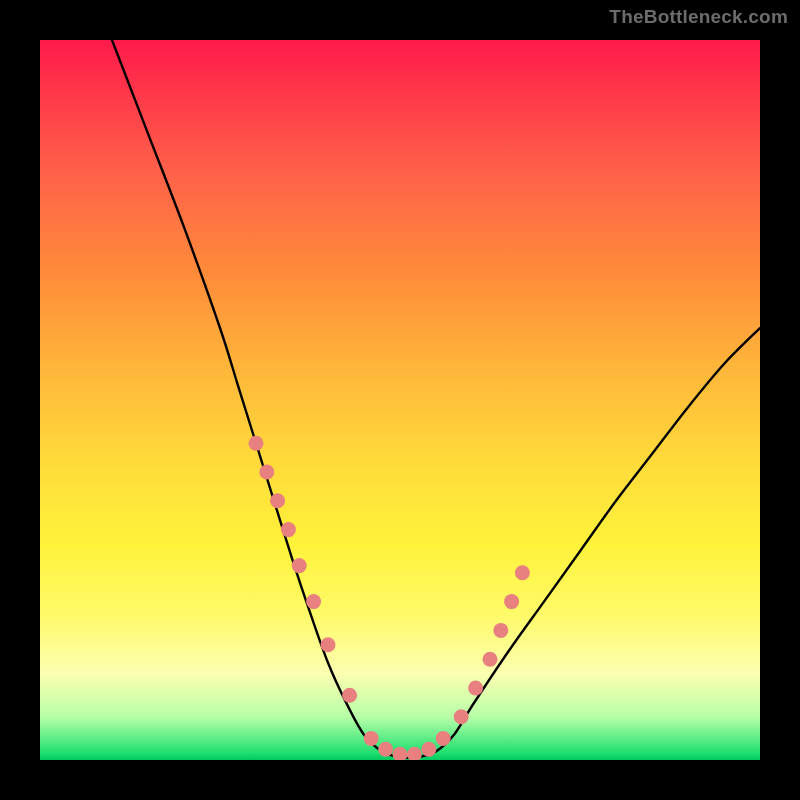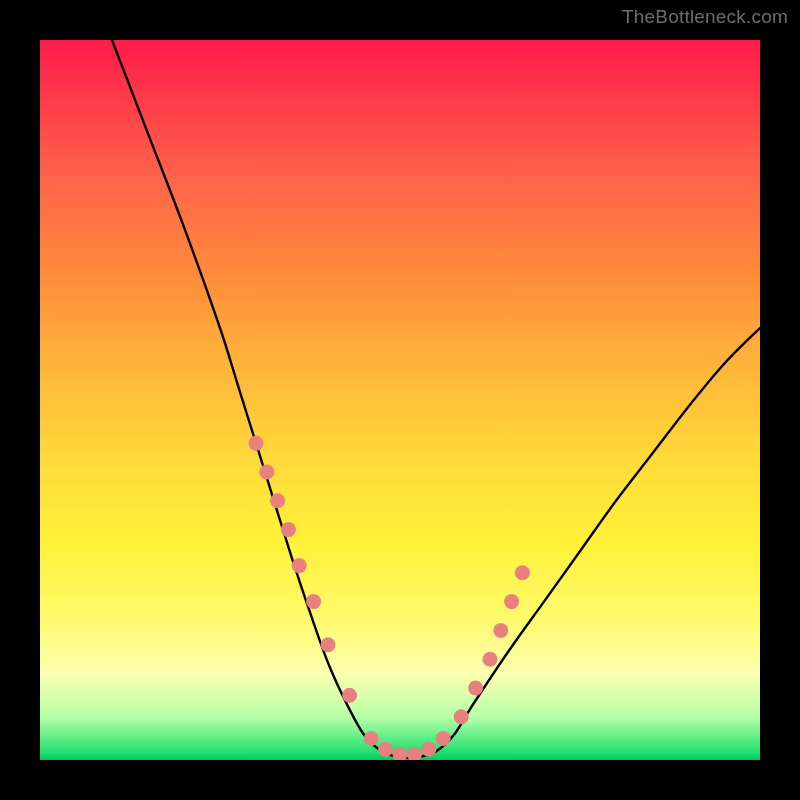--- a/index.html
+++ b/index.html
@@ -38,21 +38,21 @@
       #b8ffa8 94%,
       #20e070 99%,
       #00c860 100%);
   }
   .watermark {
     position: absolute;
     top: 6px;
     right: 12px;
     color: #6c6c6c;
     font-size: 19px;
-    font-weight: 400;
+    font-weight: 700;
     letter-spacing: 0.2px;
     z-index: 5;
   }
   svg.curve {
     position: absolute;
     left: 0;
     top: 0;
     width: 720px;
     height: 720px;
   }

